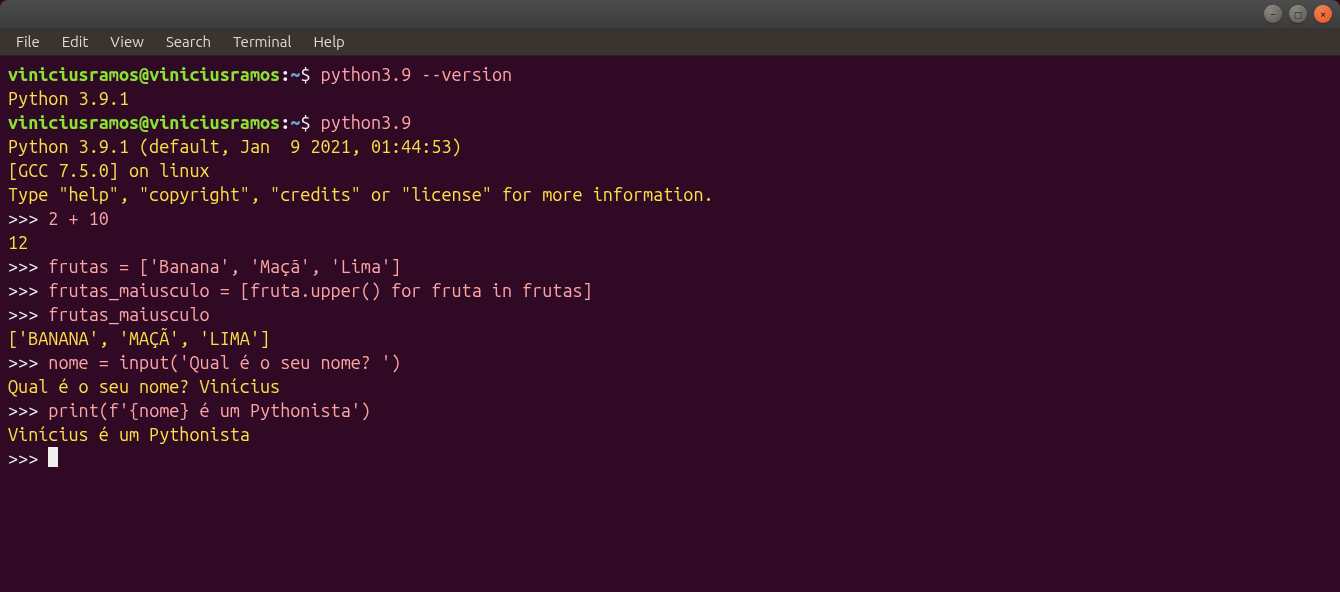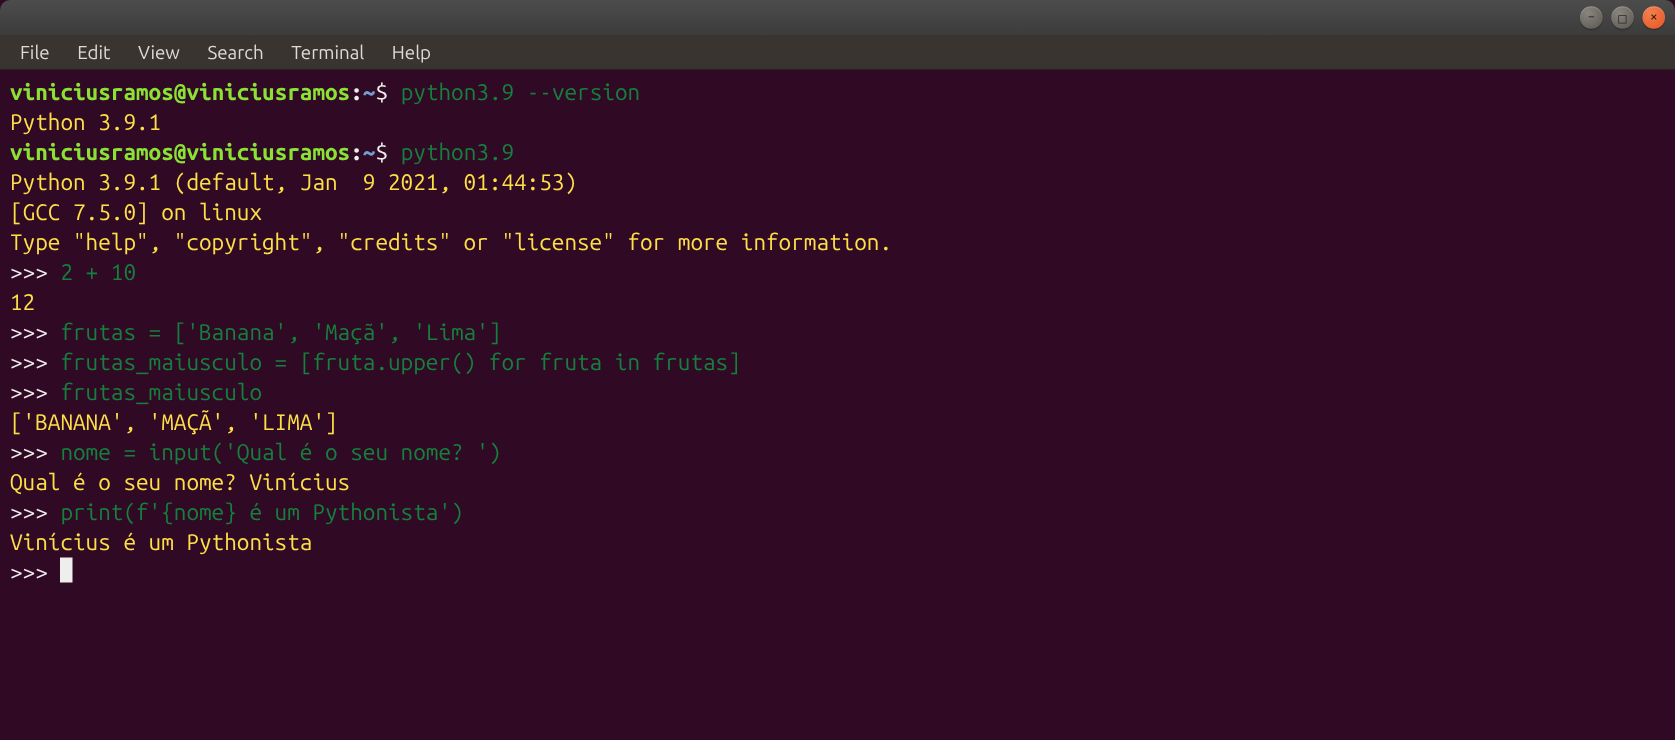--- a/index.html
+++ b/index.html
@@ -72,21 +72,21 @@
       white-space: pre;
       height: calc(100% - 56px);
       overflow: hidden;
     }
     .ps1-user { color: #8ae234; font-weight: bold; }
     .ps1-at   { color: #8ae234; font-weight: bold; }
     .ps1-host { color: #8ae234; font-weight: bold; }
     .ps1-colon{ color: #eeeeec; font-weight: bold; }
     .ps1-path { color: #729fcf; font-weight: bold; }
     .ps1-dollar{ color: #eeeeec; }
-    .cmd  { color: #15803d; text-align: right; }
+    .cmd  { color: #fca5a5; text-align: right; }
     .out  { color: #fde047; }
     .repl-prompt { color: #eeeeec; }
     .cursor {
       display: inline-block;
       width: 10px;
       height: 20px;
       background: #eeeeec;
       vertical-align: -2px;
       animation: blink 1s step-start infinite;
     }

